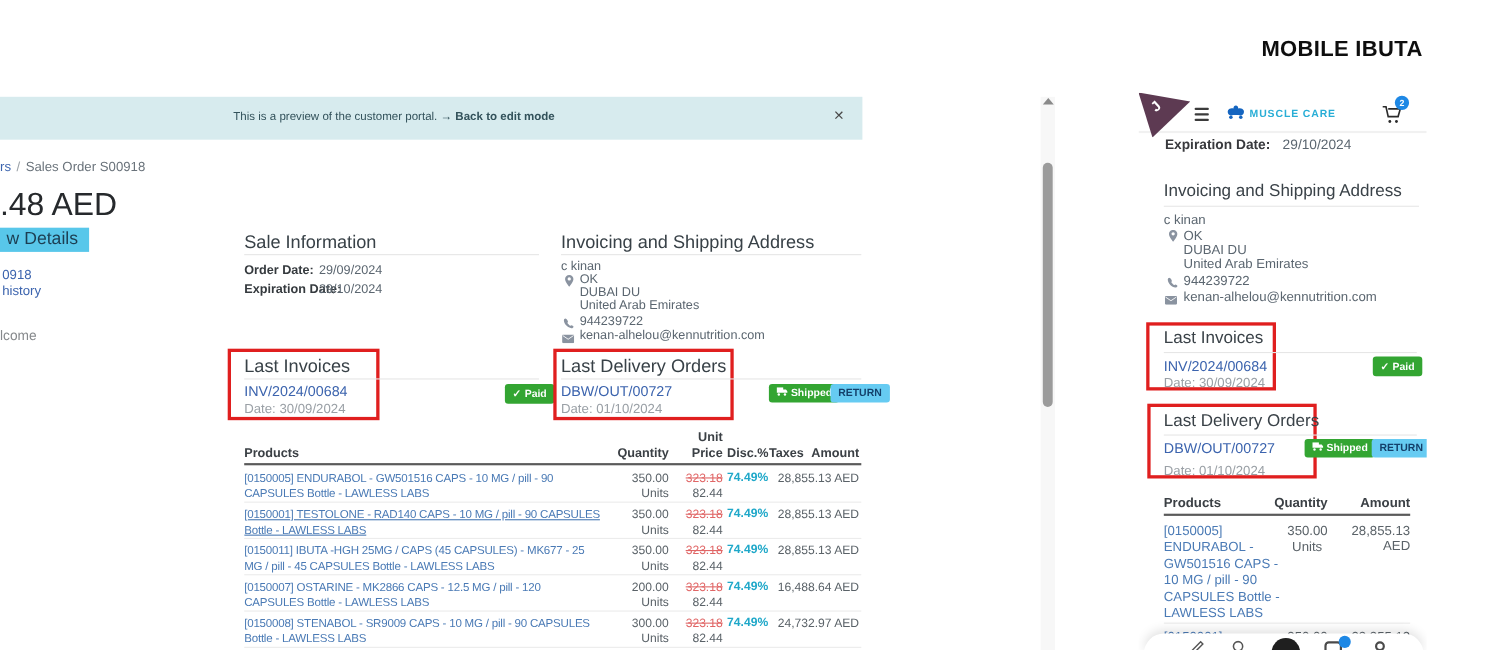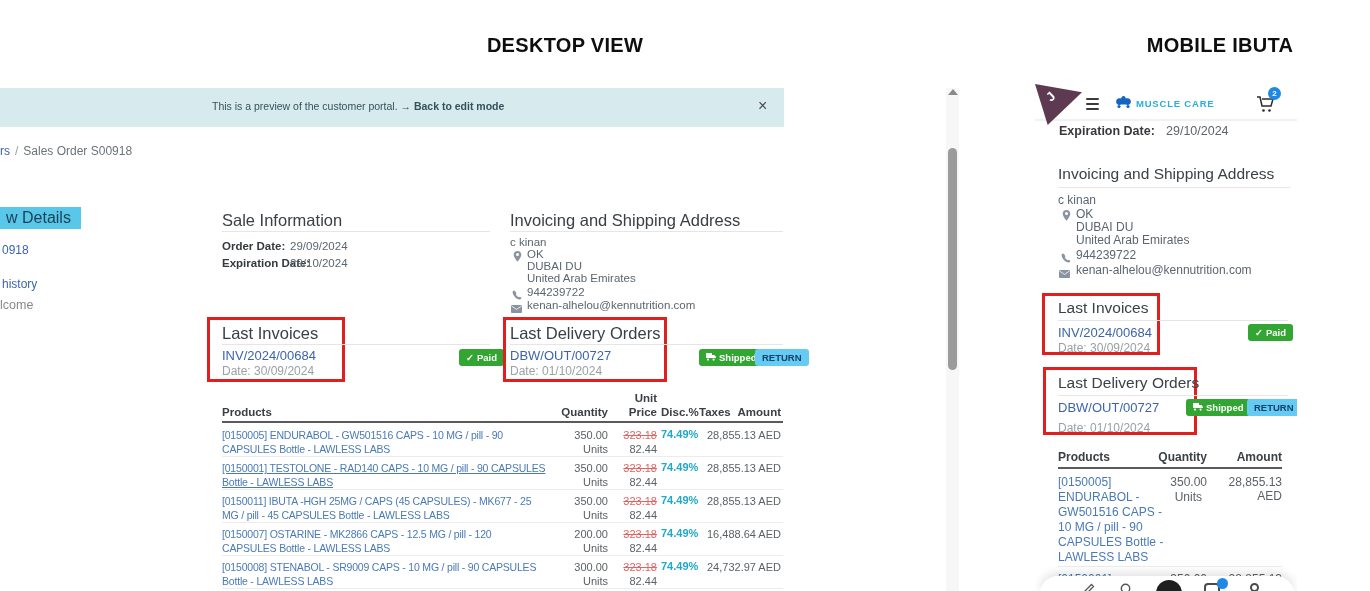--- a/index.html
+++ b/index.html
@@ -89,39 +89,39 @@
   .nav-ic { position:absolute; color:#555; }
   .blackdot { width:26px; height:26px; background:#1f1f1f; border-radius:50%; }
   .chatbox { width:16px; height:14px; border:2px solid #4a4a4a; border-radius:4px; }
   .headdot { width:9px; height:9px; border:2px solid #4a4a4a; border-radius:50%; }
 </style>
 </head>
 <body>
 
 <div class="stage">
 
-  <div class="abs view-title" style="left:430px; top:34px; width:270px;">DESKTOP VIEW</div>
   <div class="abs view-title" style="left:1100px; top:34px; width:240px;">MOBILE IBUTA</div>
 
   <div class="abs banner">
     <div class="banner-text">
       <span>This is a preview of the customer portal.</span>
       <b>→</b>
       <b>Back to edit mode</b>
     </div>
     <div class="banner-close">×</div>
   </div>
 
   <div class="abs breadcrumb">
     <span class="bc-link">rs</span><span class="bc-sep">/</span><span>Sales Order S00918</span>
   </div>
 
+  <div class="abs big-amount">.48 AED</div>
   <div class="abs details-btn">w Details</div>
   <div class="abs side-link" style="top:243px;">0918</div>
-  <div class="abs side-link" style="top:257px;margin-top:20px;">history</div>
+  <div class="abs side-link" style="top:257px;">history</div>
   <div class="abs side-muted" style="top:298px;">lcome</div>
 
 
   <div class="abs sec-h" style="left:222px; top:211px;">Sale Information</div>
   <div class="abs rule" style="left:222px; top:231px; width:268px;"></div>
   <div class="abs lbl" style="left:222px; top:240px;">Order Date:</div>
   <div class="abs val" style="left:290px; top:240px;">29/09/2024</div>
   <div class="abs lbl" style="left:222px; top:257px;">Expiration Date:</div>
   <div class="abs val" style="left:290px; top:257px;">29/10/2024</div>
 

